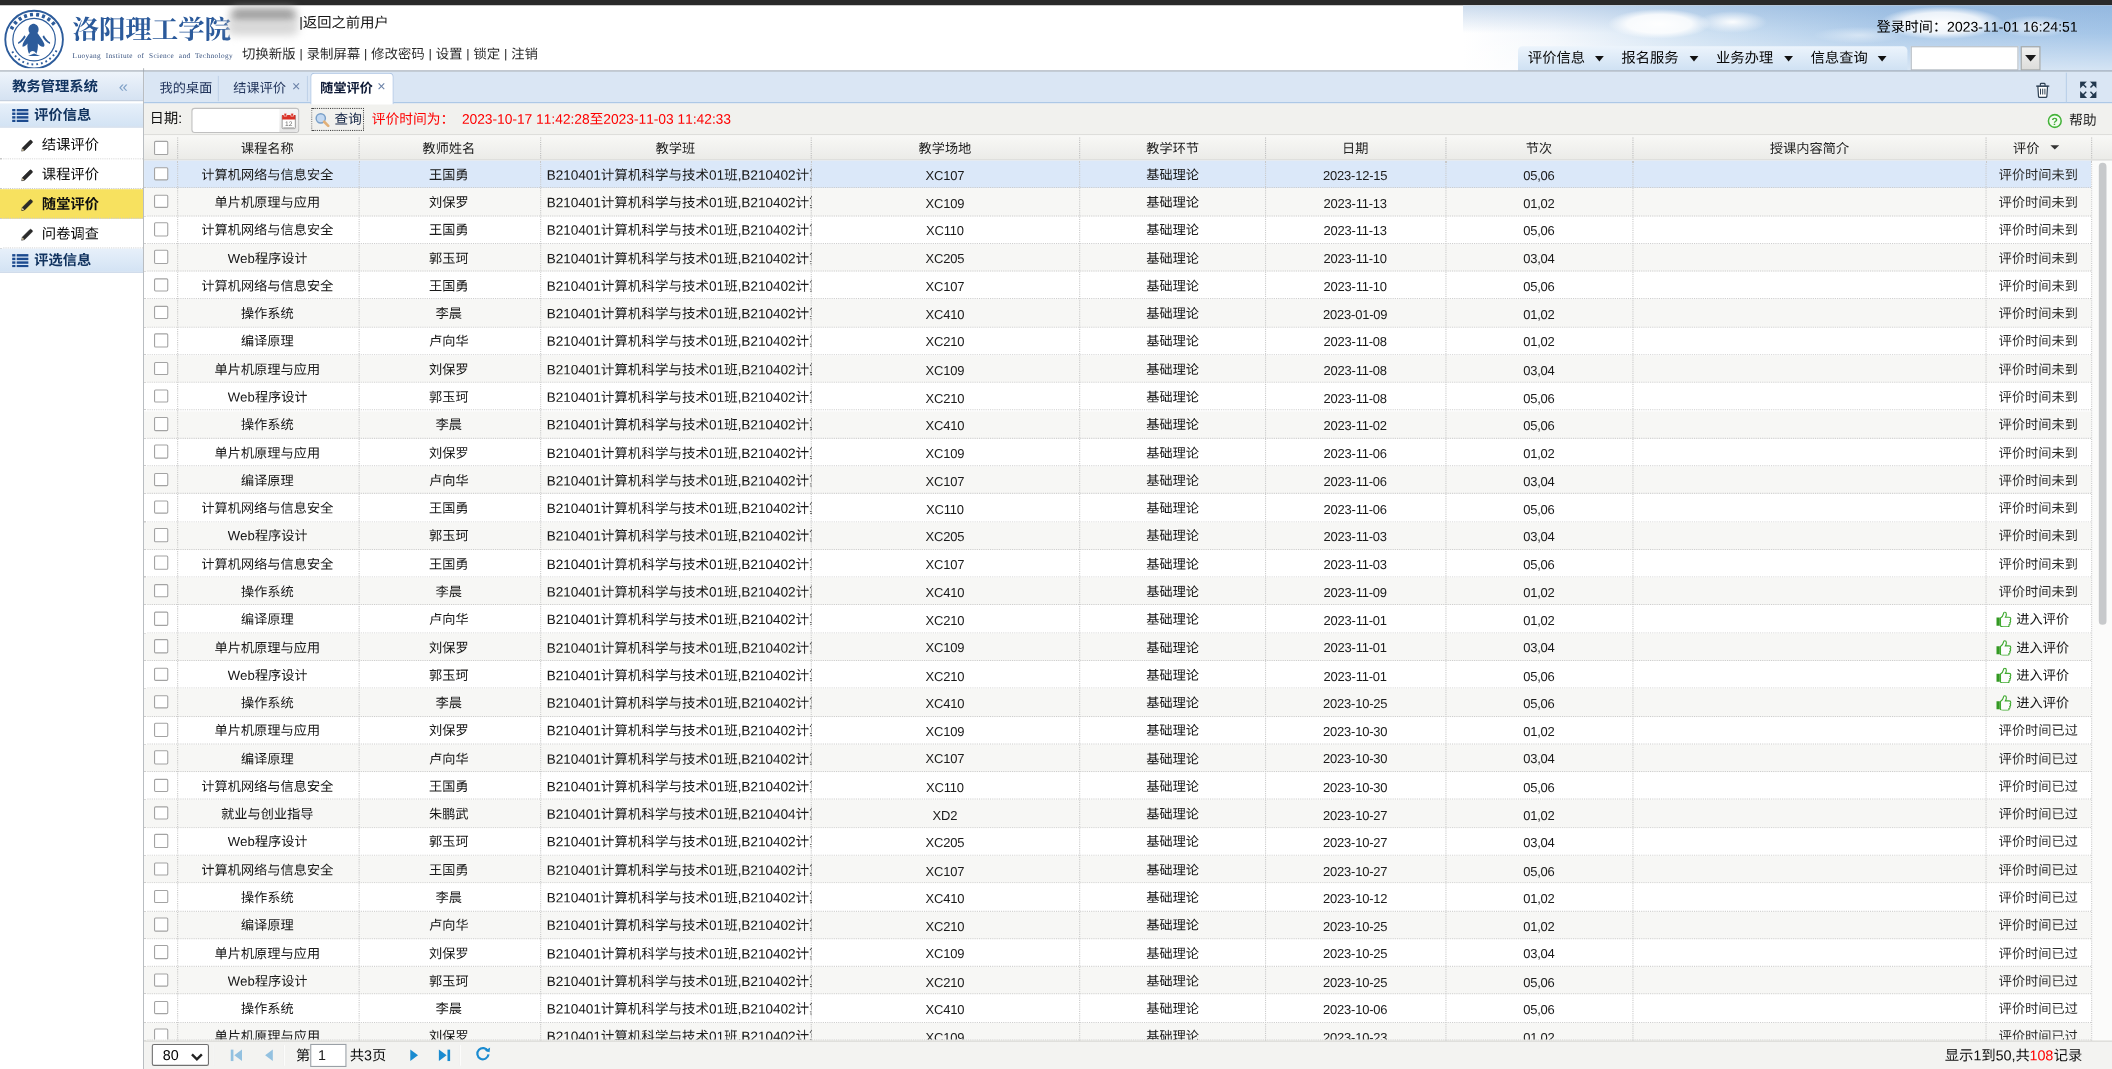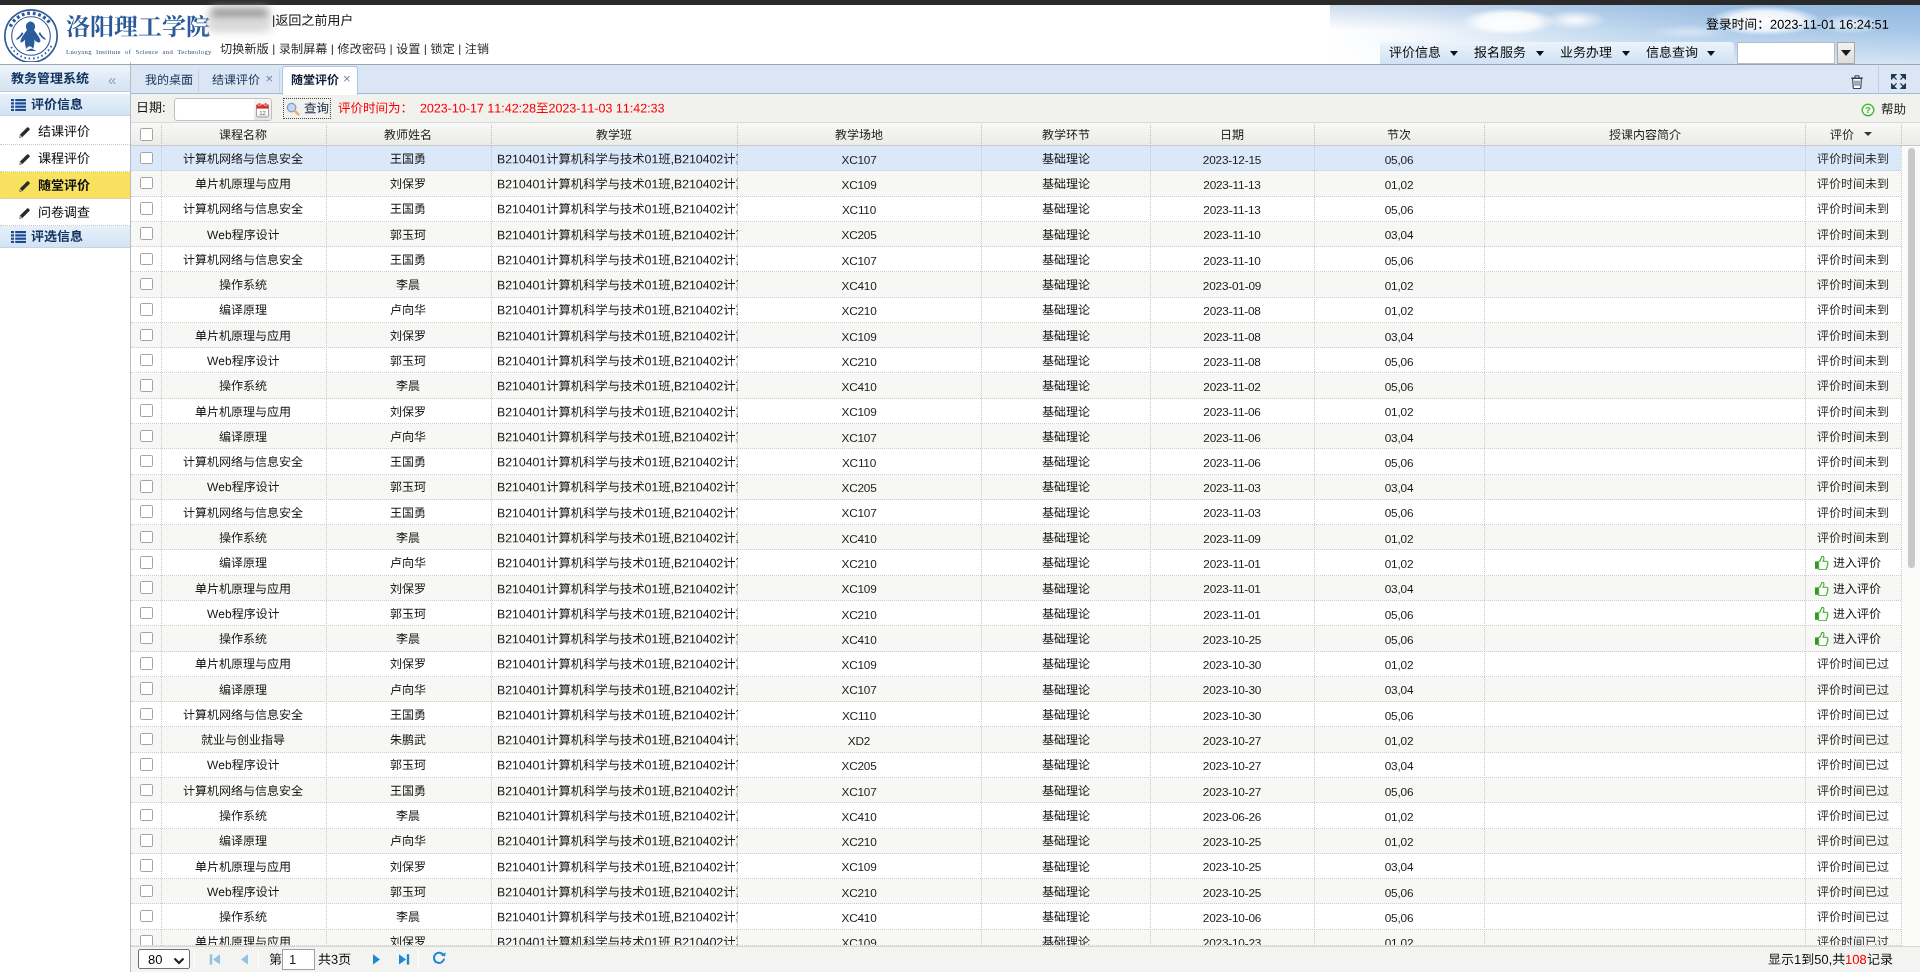--- a/index.html
+++ b/index.html
@@ -1216,21 +1216,21 @@
           <use href="#S_b1"></use>
         </g>
       </svg>
     </div>
     <div class="cell cen" style="left:728px;top:6.5px">XC410</div>
 <svg class="ab" style="left:910.5px;top:6.8px;width:48.0px;height:12px;" viewBox="0 -84 400 100" preserveAspectRatio="xMinYMin meet">
       <g fill="#1a1a1a">
         <use href="#S_jichu"></use>
       </g>
     </svg>
-    <div class="cell cen" style="left:1101px;top:6.5px">2023-06-26</div>
+    <div class="cell cen" style="left:1101px;top:6.5px">2023-10-12</div>
 <div class="cell cen" style="left:1268px;top:6.5px">01,02</div>
 <svg class="ab" style="left:1686.0px;top:6.8px;width:72.0px;height:12px;" viewBox="0 -84 600 100" preserveAspectRatio="xMinYMin meet">
       <g fill="#2a2a2a">
         <use href="#S_e3"></use>
       </g>
     </svg>
   </div>
 <div class="row" style="top:828.6px;height:25.3px;background:#f7f7f5;border-bottom:1px dotted #cdcdcd">
 <div class="cb" style="left:9px;top:5.6px"></div>
 <svg class="ab" style="left:88.0px;top:6.8px;width:48.0px;height:12px;" viewBox="0 -84 400 100" preserveAspectRatio="xMinYMin meet">

